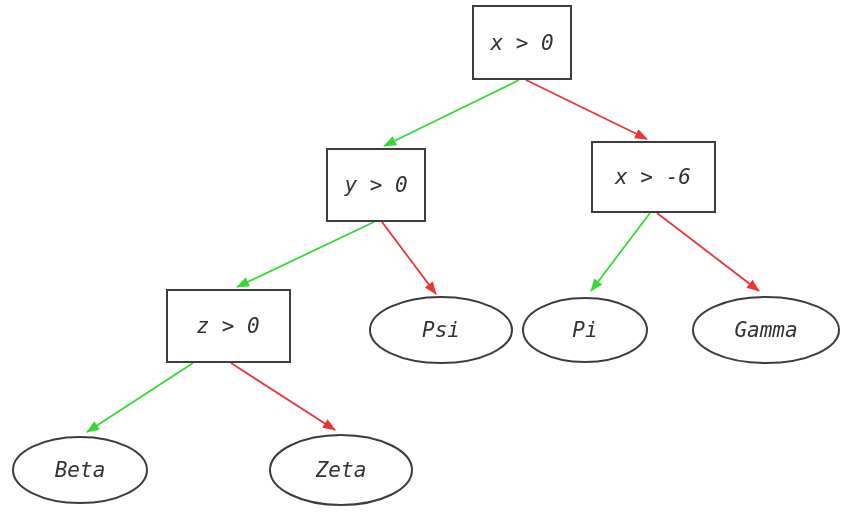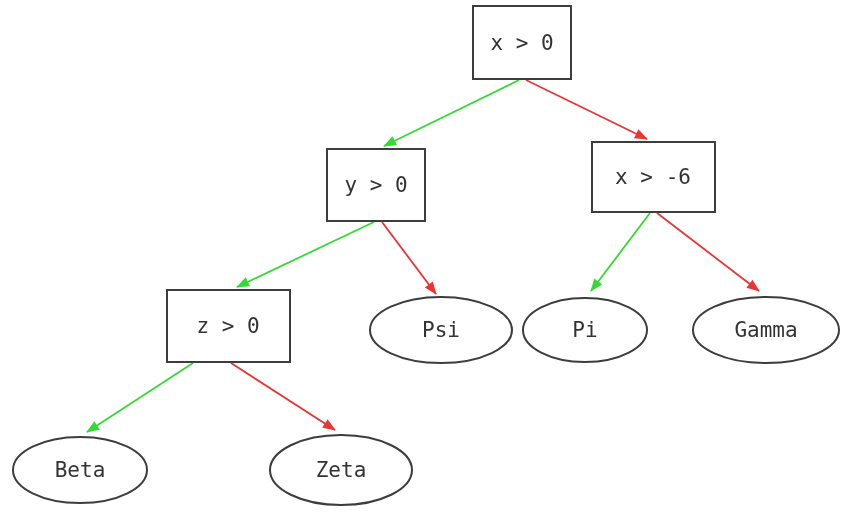--- a/index.html
+++ b/index.html
@@ -8,20 +8,21 @@
     background: #ffffff;
     width: 848px;
     height: 516px;
     overflow: hidden;
   }
   .canvas {
     position: relative;
     width: 848px;
     height: 516px;
     background: #ffffff;
+    font-style: italic;
   }
   svg { display: block; }
   svg text {
     font-family: "DejaVu Sans Mono", "Liberation Mono", monospace;
     font-size: 21px;
     fill: #333333;
     text-anchor: middle;
     dominant-baseline: central;
   }
   .node-shape {

